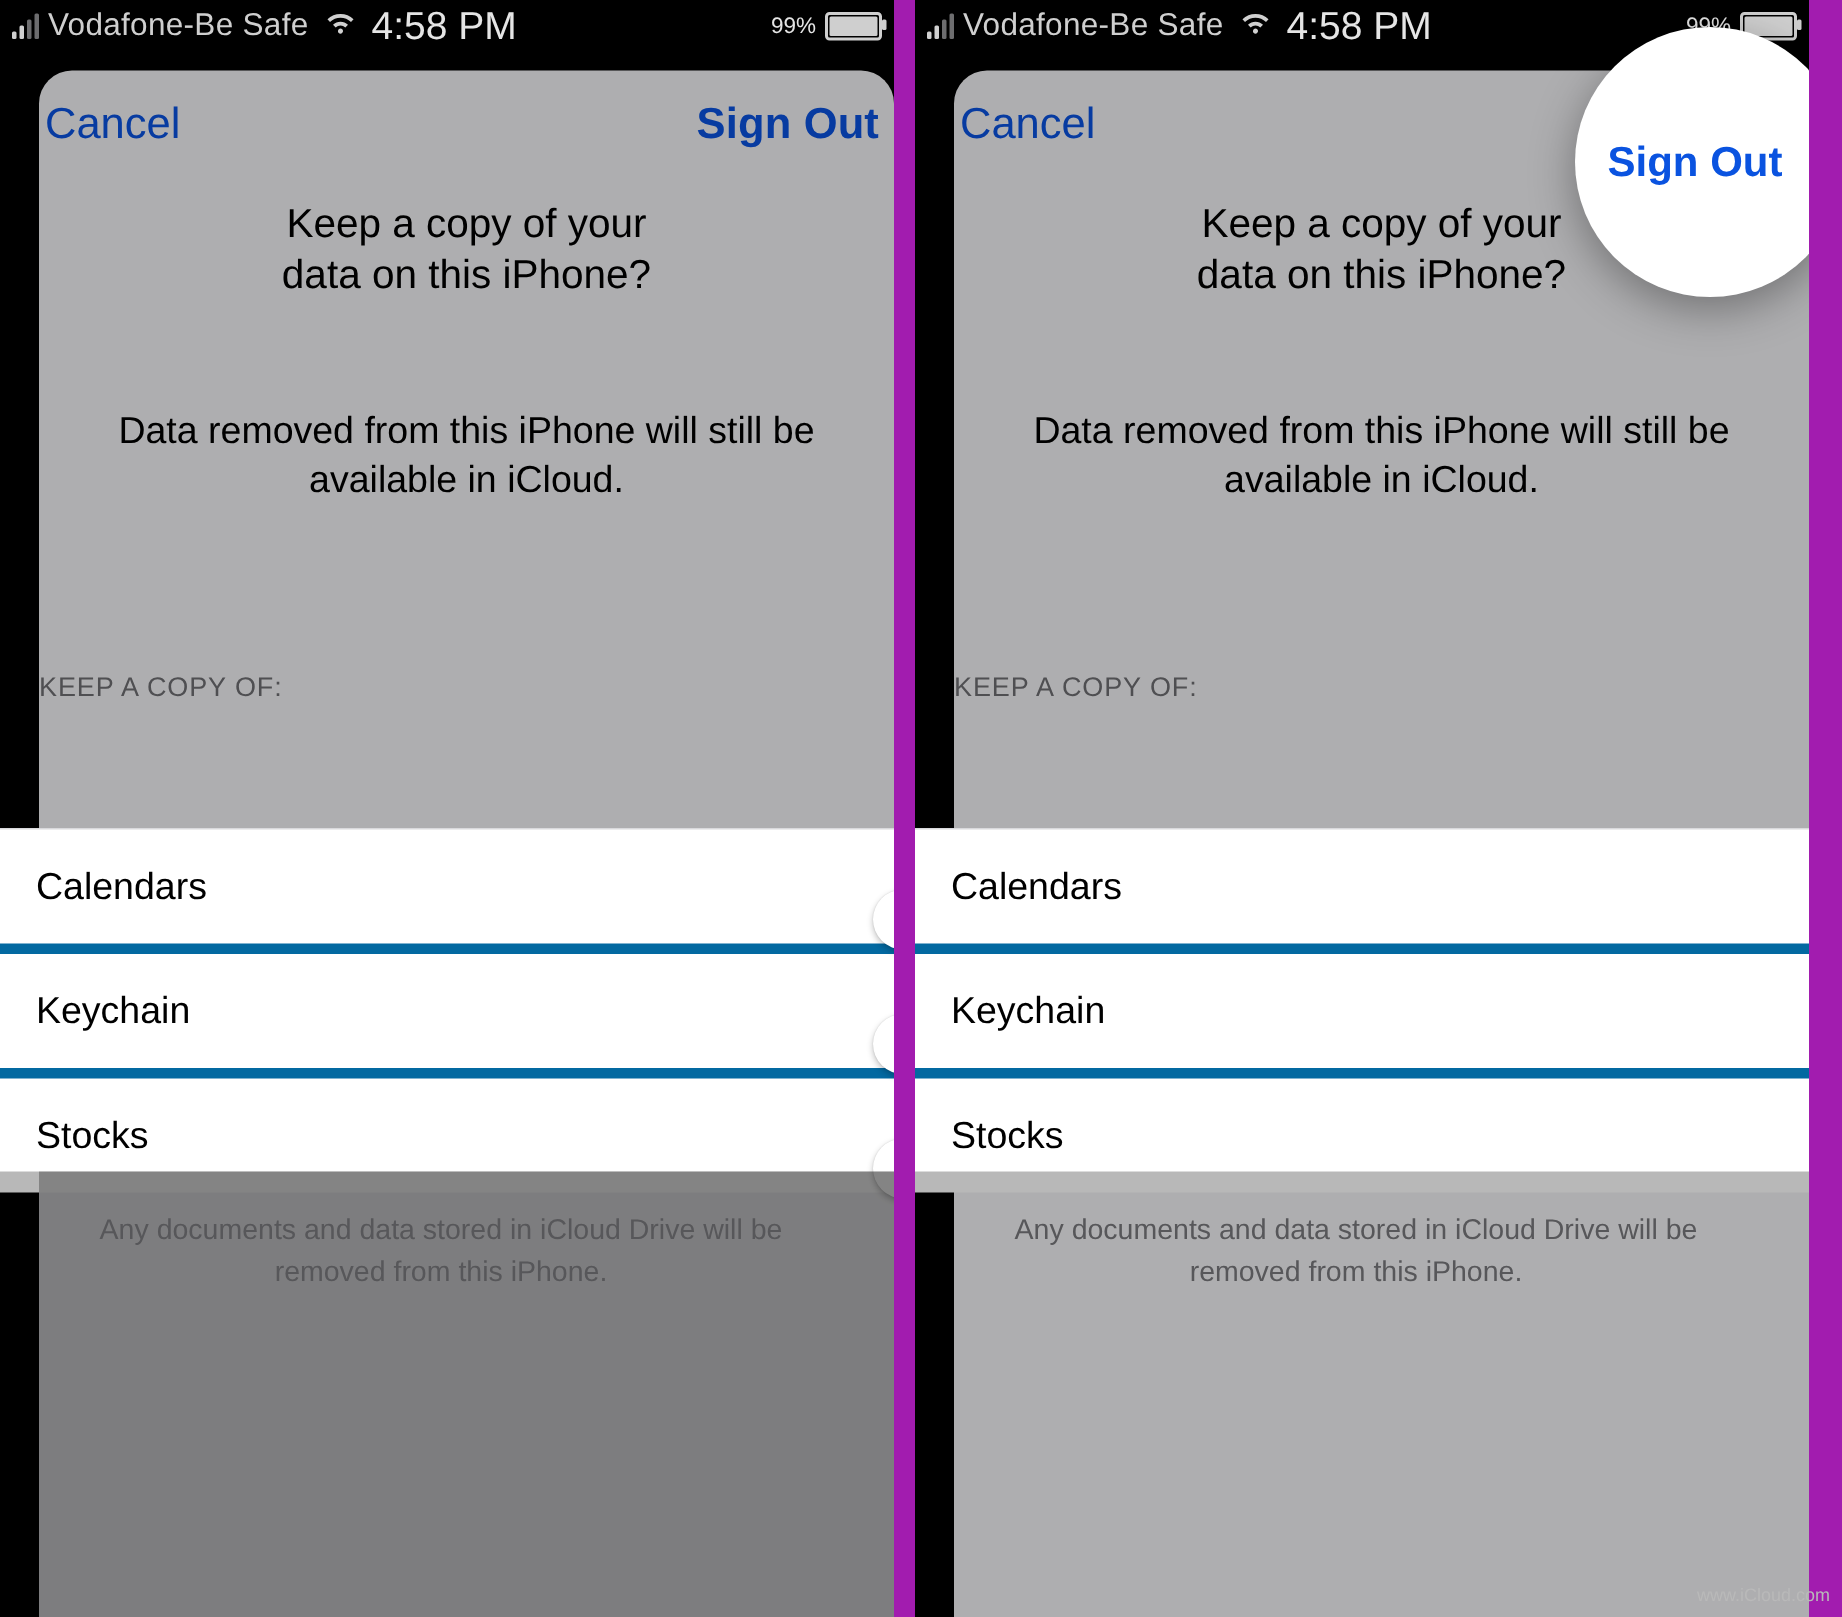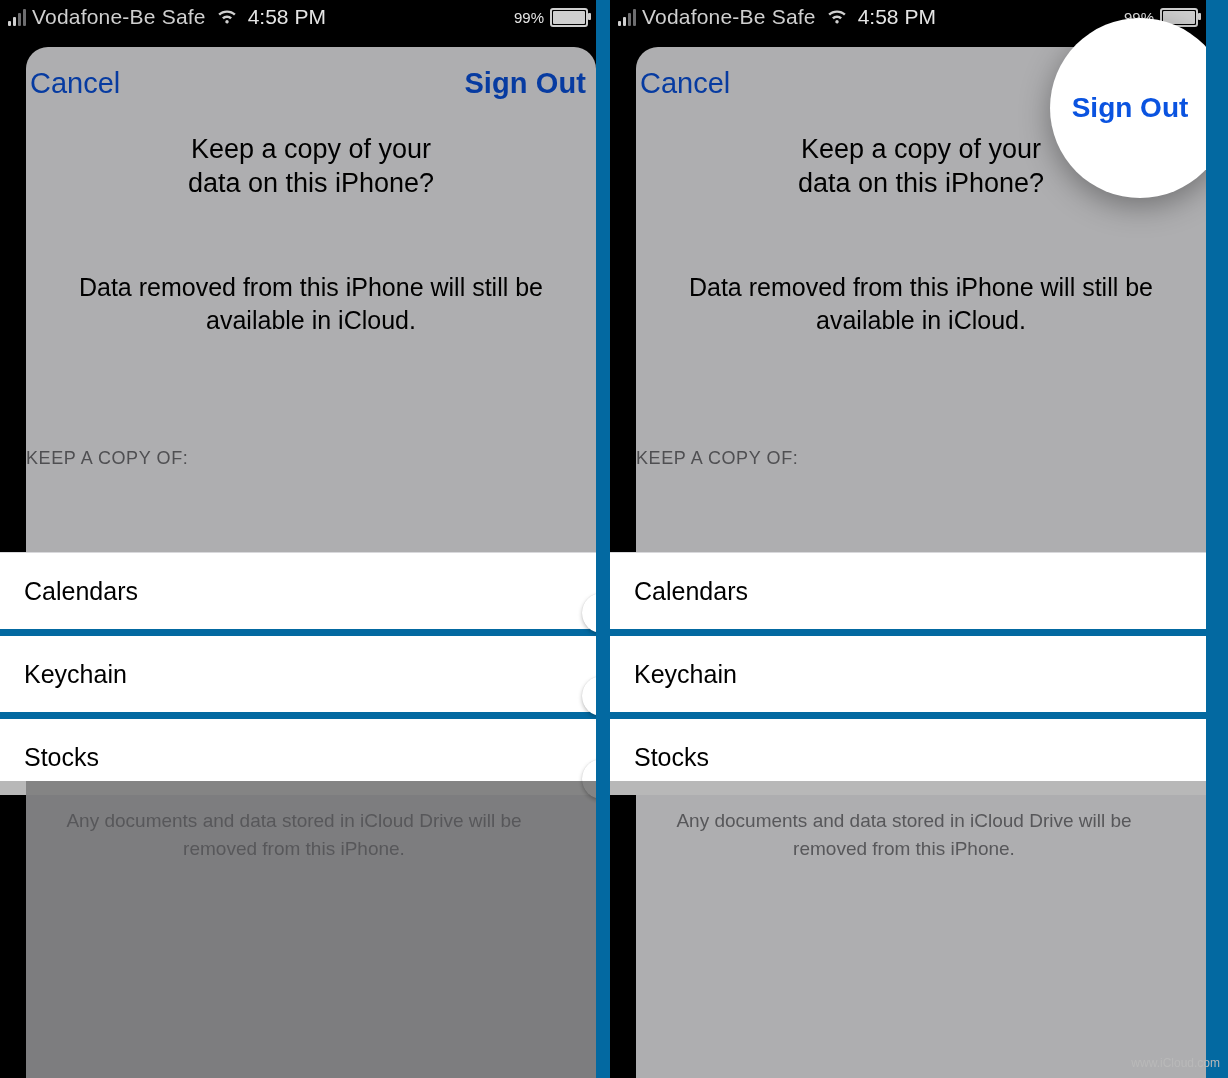--- a/index.html
+++ b/index.html
@@ -1,31 +1,31 @@
 <!DOCTYPE html>
 <html><head>
 <meta charset="utf-8">
 <style>
   html,body{margin:0;padding:0;background:#fff;font-family:-apple-system,Helvetica Neue,Arial,sans-serif;}
-  .stage{width:1228px;height:1078px;position:relative;background:#0369a1;}
+  .stage{width:1228px;height:1078px;position:relative;background:#a21caf;}
   .phone{position:absolute;top:0;width:596px;height:1078px;background:#000;overflow:hidden;}
   .phone.left{left:0;}
   .phone.right{left:610px;}
   
   .scrim{position:absolute;left:0;right:0;background:rgba(0,0,0,.28);pointer-events:none;}
 
   
   .status{position:relative;height:34px;color:#c9c9c9;font-size:20px;display:flex;align-items:center;padding:0 8px;}
   .sig{display:inline-flex;align-items:flex-end;gap:2px;margin-right:6px;}
   .sig .bar{width:3px;background:#6d6d6f;border-radius:1px;}
   .sig .bar.on{background:#d0d0d0;}
   .sig .b1{height:5px}.sig .b2{height:9px}.sig .b3{height:13px}.sig .b4{height:17px}
   .carrier{font-size:21px;color:#cfcfcf;margin-right:10px;letter-spacing:.2px;}
   .wifi{display:inline-block;margin-right:10px;vertical-align:middle;}
-  .time{font-size:21px;color:#e5e5e5;font-weight:500;}
+  .time{font-size:26px;color:#e5e5e5;font-weight:500;}
   .status .right{margin-left:auto;display:flex;align-items:center;}
   .pct{font-size:15px;color:#e5e5e5;margin-right:6px;}
   .batt{width:34px;height:15px;border:2px solid #cfcfcf;border-radius:3px;position:relative;}
   .batt::after{content:"";position:absolute;right:-5px;top:3px;width:3px;height:7px;background:#cfcfcf;border-radius:1px;}
   .batt .fill{position:absolute;left:1px;top:1px;bottom:1px;width:95%;background:#cfcfcf;border-radius:1px;}
 
   
   .sheet{position:absolute;top:47px;left:26px;right:0;bottom:0;background:#f2f2f4;border-top-left-radius:22px;border-top-right-radius:22px;overflow:hidden;}
   .nav{display:flex;justify-content:space-between;align-items:center;height:72px;padding:0 6px 0 0;font-size:29px;}
   .nav a{color:#0a53e0;text-decoration:none;padding:6px 4px;}

